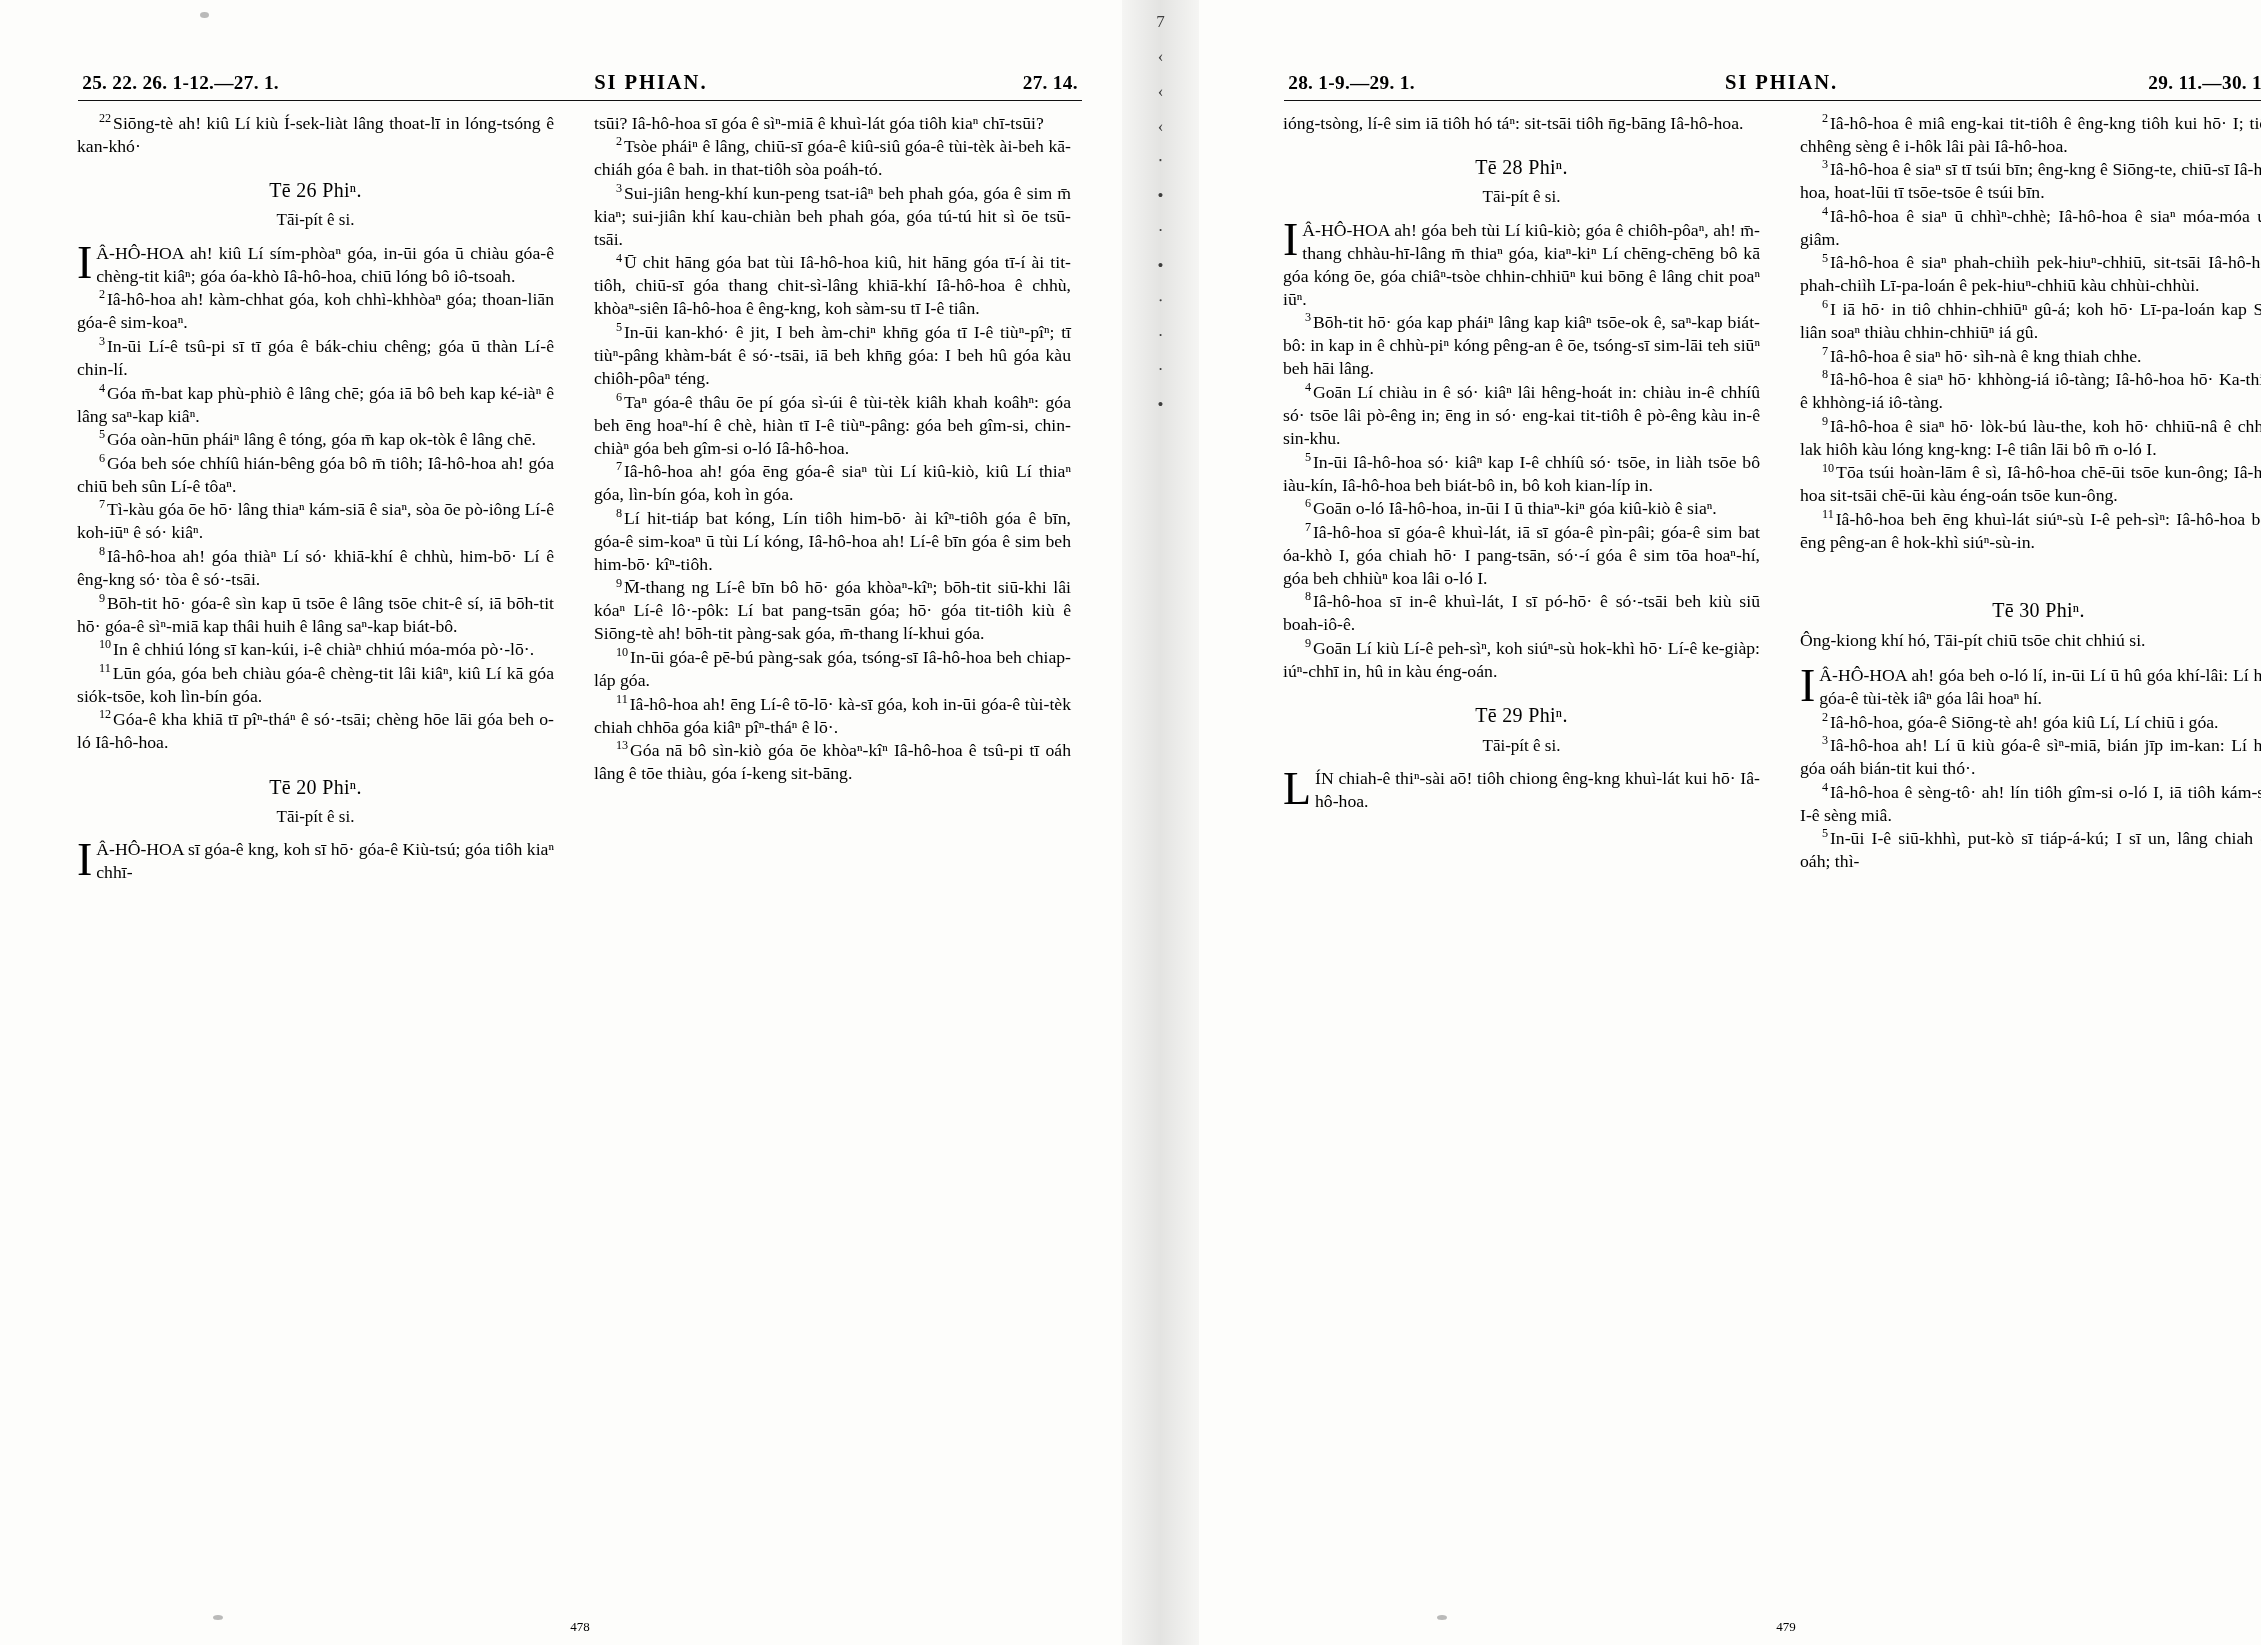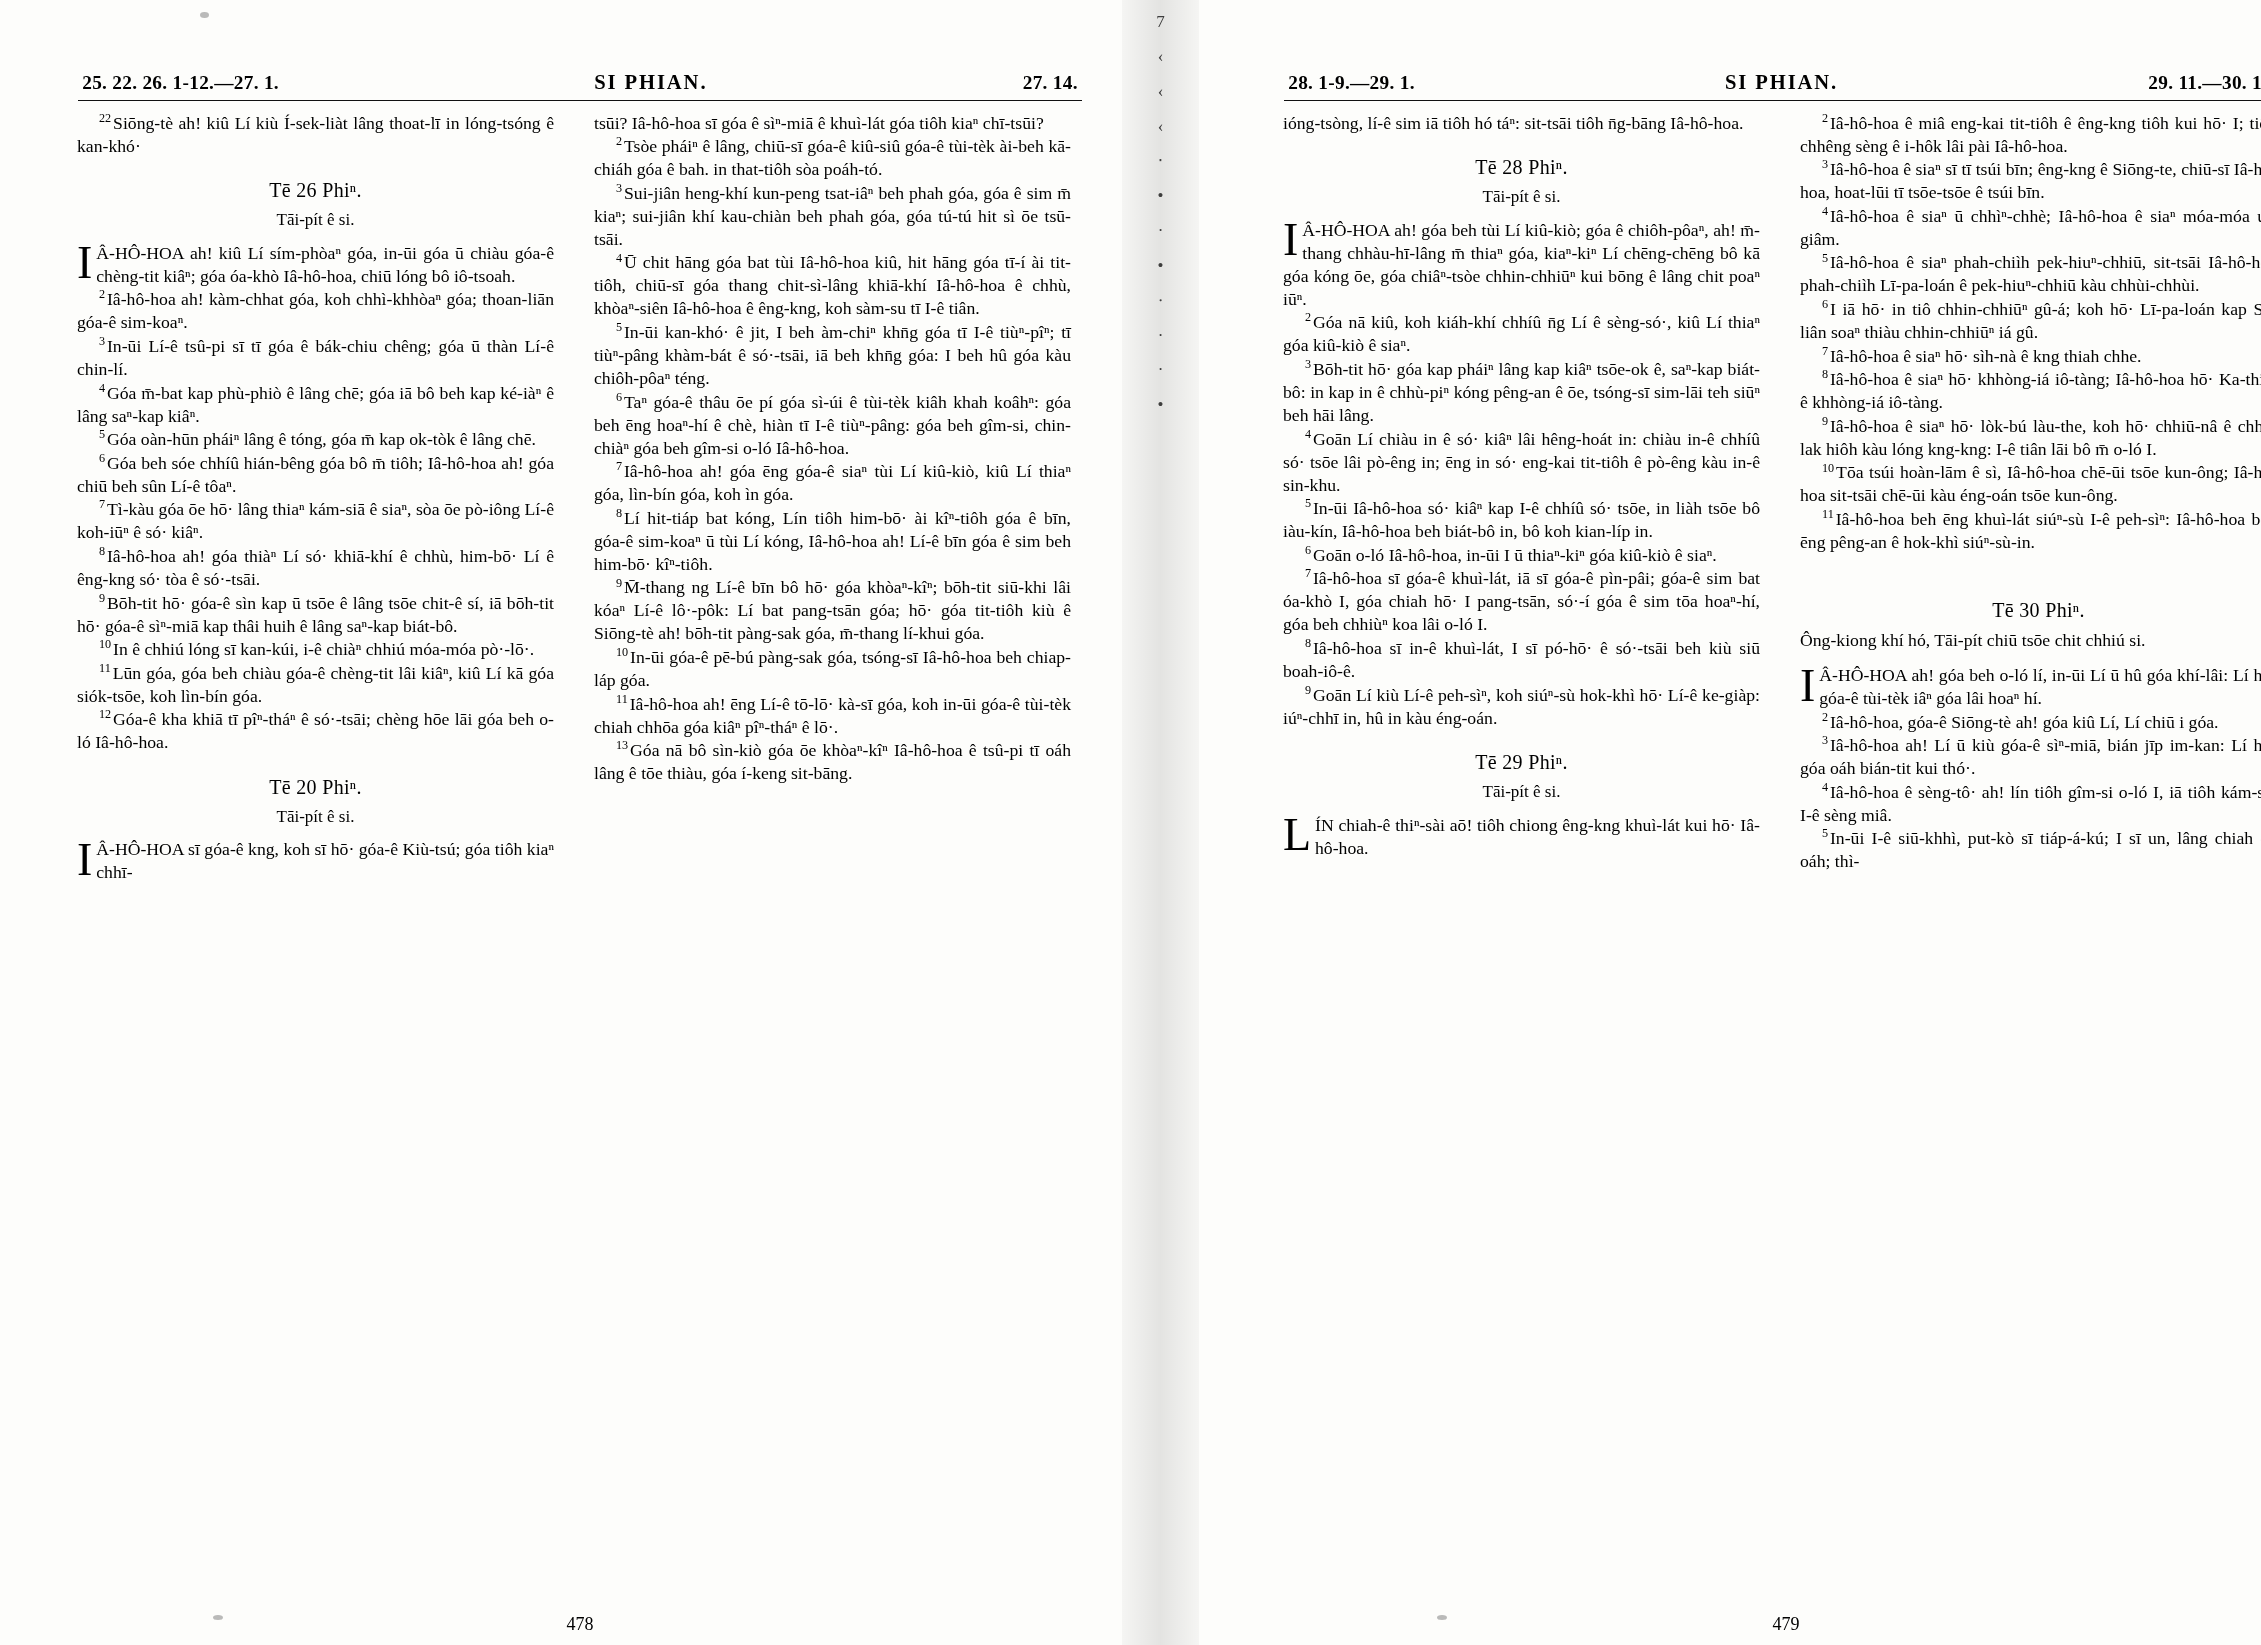--- a/index.html
+++ b/index.html
@@ -132,21 +132,21 @@
   .plainpar {
     margin: 0 0 0.6px 0;
     text-indent: 22px;
   }
   .folio {
     position: absolute;
     bottom: -36px;
     left: 0;
     width: 100%;
     text-align: center;
-    font-size: 18px;
+    font-size: 13px;
   }
   .edge-smudge {
     position: absolute;
     border-radius: 50%;
     background: #777;
     opacity: 0.5;
   }
 </style>
 </head>
 <body>
@@ -259,21 +259,20 @@
         <p class="plainpar" style="text-indent:0">ióng-tsòng, lí-ê sim iā tiôh hó táⁿ: sit-tsāi tiôh n̄g-bāng Iâ-hô-hoa.</p>
 
         <div class="psalm-title">Tē 28 Phiⁿ.</div>
         <div class="psalm-sub">Tāi-pít ê si.</div>
 
         <div class="dropcap-par">
           <span class="dc">I</span>
           <span class="dctext">Â-HÔ-HOA ah! góa beh tùi Lí kiû-kiò; góa ê chiôh-pôaⁿ, ah! m̄-thang chhàu-hī-lâng m̄ thiaⁿ góa, kiaⁿ-kiⁿ Lí chēng-chēng bô kā góa kóng ōe, góa chiâⁿ-tsòe chhin-chhiūⁿ kui bōng ê lâng chit poaⁿ iūⁿ.</span>
         </div>
 
-        <p class="v"><sup class="vn">2</sup><span>Góa nā kiû, koh kiáh-khí chhíû n̄g Lí ê sèng-só·, kiû Lí thiaⁿ góa kiû-kiò ê siaⁿ.</span></p>
         <p class="v"><sup class="vn">3</sup><span>Bōh-tit hō· góa kap pháiⁿ lâng kap kiâⁿ tsōe-ok ê, saⁿ-kap biát-bô: in kap in ê chhù-piⁿ kóng pêng-an ê ōe, tsóng-sī sim-lāi teh siūⁿ beh hāi lâng.</span></p>
         <p class="v"><sup class="vn">4</sup><span>Goān Lí chiàu in ê só· kiâⁿ lâi hêng-hoát in: chiàu in-ê chhíû só· tsōe lâi pò-êng in; ēng in só· eng-kai tit-tiôh ê pò-êng kàu in-ê sin-khu.</span></p>
         <p class="v"><sup class="vn">5</sup><span>In-ūi Iâ-hô-hoa só· kiâⁿ kap I-ê chhíû só· tsōe, in liàh tsōe bô iàu-kín, Iâ-hô-hoa beh biát-bô in, bô koh kian-líp in.</span></p>
         <p class="v"><sup class="vn">6</sup><span>Goān o-ló Iâ-hô-hoa, in-ūi I ū thiaⁿ-kiⁿ góa kiû-kiò ê siaⁿ.</span></p>
         <p class="v"><sup class="vn">7</sup><span>Iâ-hô-hoa sī góa-ê khuì-lát, iā sī góa-ê pìn-pâi; góa-ê sim bat óa-khò I, góa chiah hō· I pang-tsān, só·-í góa ê sim tōa hoaⁿ-hí, góa beh chhiùⁿ koa lâi o-ló I.</span></p>
         <p class="v"><sup class="vn">8</sup><span>Iâ-hô-hoa sī in-ê khuì-lát, I sī pó-hō· ê só·-tsāi beh kiù siū boah-iô-ê.</span></p>
         <p class="v"><sup class="vn">9</sup><span>Goān Lí kiù Lí-ê peh-sìⁿ, koh siúⁿ-sù hok-khì hō· Lí-ê ke-giàp: iúⁿ-chhī in, hû in kàu éng-oán.</span></p>
 
         <div class="psalm-title">Tē 29 Phiⁿ.</div>
         <div class="psalm-sub">Tāi-pít ê si.</div>

